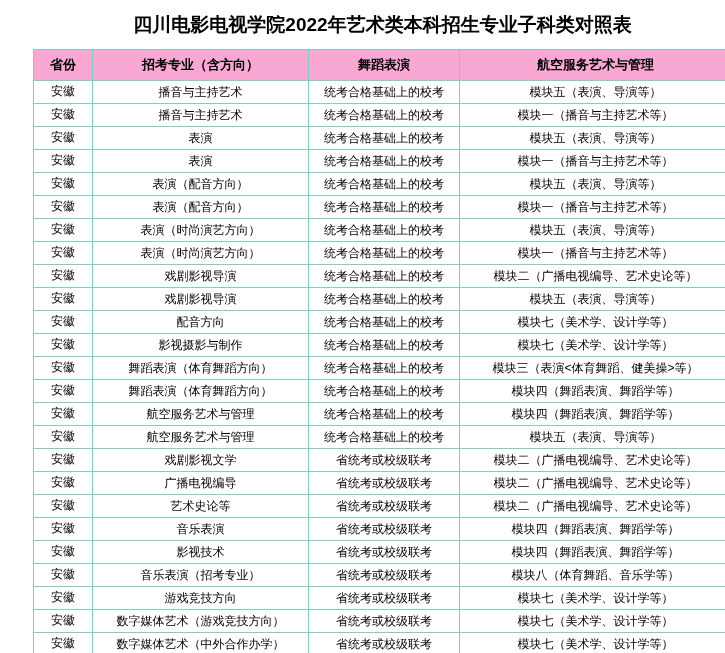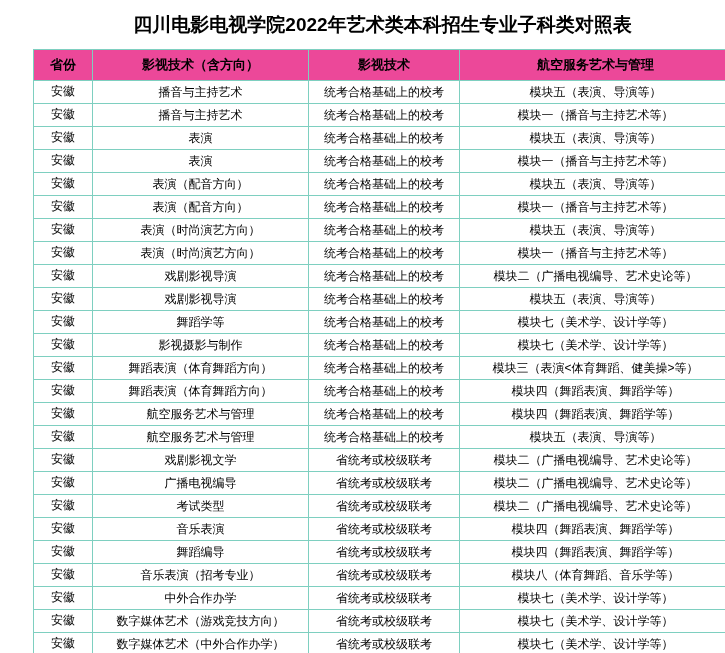--- a/index.html
+++ b/index.html
@@ -43,21 +43,21 @@
     text-align: center;
     vertical-align: middle;
     color: #000000;
     padding: 0;
     height: 22px;
     line-height: 22px;
     white-space: nowrap;
     overflow: hidden;
   }
   table.main-table thead th {
-    background: #ec4899;
+    background: #f9a8d4;
     font-weight: bold;
     font-size: 13px;
     height: 30px;
     line-height: 30px;
   }
   table.main-table tbody td {
     background: #ffffff;
     font-size: 12px;
   }
   td.col-prov { width: 58px; font-family: Liberation Mono, monospace; }
@@ -74,22 +74,22 @@
 </head>
 <body>
 
 <div class="page">
   <div class="title">四川电影电视学院2022年艺术类本科招生专业子科类对照表</div>
 
   <table class="main-table">
     <thead>
       <tr>
         <th class="col-prov">省份</th>
-        <th class="col-major">影视技术（含方向）</th>
-        <th class="col-examtype">影视技术</th>
+        <th class="col-major">招考专业（含方向）</th>
+        <th class="col-examtype">舞蹈表演</th>
         <th class="col-subject">航空服务艺术与管理</th>
       </tr>
     </thead>
     <tbody id="table-body">
         <tr>
           <td class="col-prov">安徽</td>
           <td class="col-major">播音与主持艺术</td>
           <td class="col-examtype">统考合格基础上的校考</td>
           <td class="col-subject">模块五（表演、导演等）</td>
         </tr>
@@ -142,21 +142,21 @@
           <td class="col-subject small">模块二（广播电视编导、艺术史论等）</td>
         </tr>
         <tr>
           <td class="col-prov">安徽</td>
           <td class="col-major">戏剧影视导演</td>
           <td class="col-examtype">统考合格基础上的校考</td>
           <td class="col-subject">模块五（表演、导演等）</td>
         </tr>
         <tr>
           <td class="col-prov">安徽</td>
-          <td class="col-major">舞蹈学等</td>
+          <td class="col-major">配音方向</td>
           <td class="col-examtype">统考合格基础上的校考</td>
           <td class="col-subject">模块七（美术学、设计学等）</td>
         </tr>
         <tr>
           <td class="col-prov">安徽</td>
           <td class="col-major">影视摄影与制作</td>
           <td class="col-examtype">统考合格基础上的校考</td>
           <td class="col-subject">模块七（美术学、设计学等）</td>
         </tr>
         <tr>
@@ -190,45 +190,45 @@
           <td class="col-subject small">模块二（广播电视编导、艺术史论等）</td>
         </tr>
         <tr>
           <td class="col-prov">安徽</td>
           <td class="col-major">广播电视编导</td>
           <td class="col-examtype">省统考或校级联考</td>
           <td class="col-subject small">模块二（广播电视编导、艺术史论等）</td>
         </tr>
         <tr>
           <td class="col-prov">安徽</td>
-          <td class="col-major">考试类型</td>
+          <td class="col-major">艺术史论等</td>
           <td class="col-examtype">省统考或校级联考</td>
           <td class="col-subject small">模块二（广播电视编导、艺术史论等）</td>
         </tr>
         <tr>
           <td class="col-prov">安徽</td>
           <td class="col-major">音乐表演</td>
           <td class="col-examtype">省统考或校级联考</td>
           <td class="col-subject">模块四（舞蹈表演、舞蹈学等）</td>
         </tr>
         <tr>
           <td class="col-prov">安徽</td>
-          <td class="col-major">舞蹈编导</td>
+          <td class="col-major">影视技术</td>
           <td class="col-examtype">省统考或校级联考</td>
           <td class="col-subject">模块四（舞蹈表演、舞蹈学等）</td>
         </tr>
         <tr>
           <td class="col-prov">安徽</td>
           <td class="col-major">音乐表演（招考专业）</td>
           <td class="col-examtype">省统考或校级联考</td>
           <td class="col-subject">模块八（体育舞蹈、音乐学等）</td>
         </tr>
         <tr>
           <td class="col-prov">安徽</td>
-          <td class="col-major">中外合作办学</td>
+          <td class="col-major">游戏竞技方向</td>
           <td class="col-examtype">省统考或校级联考</td>
           <td class="col-subject">模块七（美术学、设计学等）</td>
         </tr>
         <tr>
           <td class="col-prov">安徽</td>
           <td class="col-major xsmall">数字媒体艺术（游戏竞技方向）</td>
           <td class="col-examtype">省统考或校级联考</td>
           <td class="col-subject">模块七（美术学、设计学等）</td>
         </tr>
         <tr>

